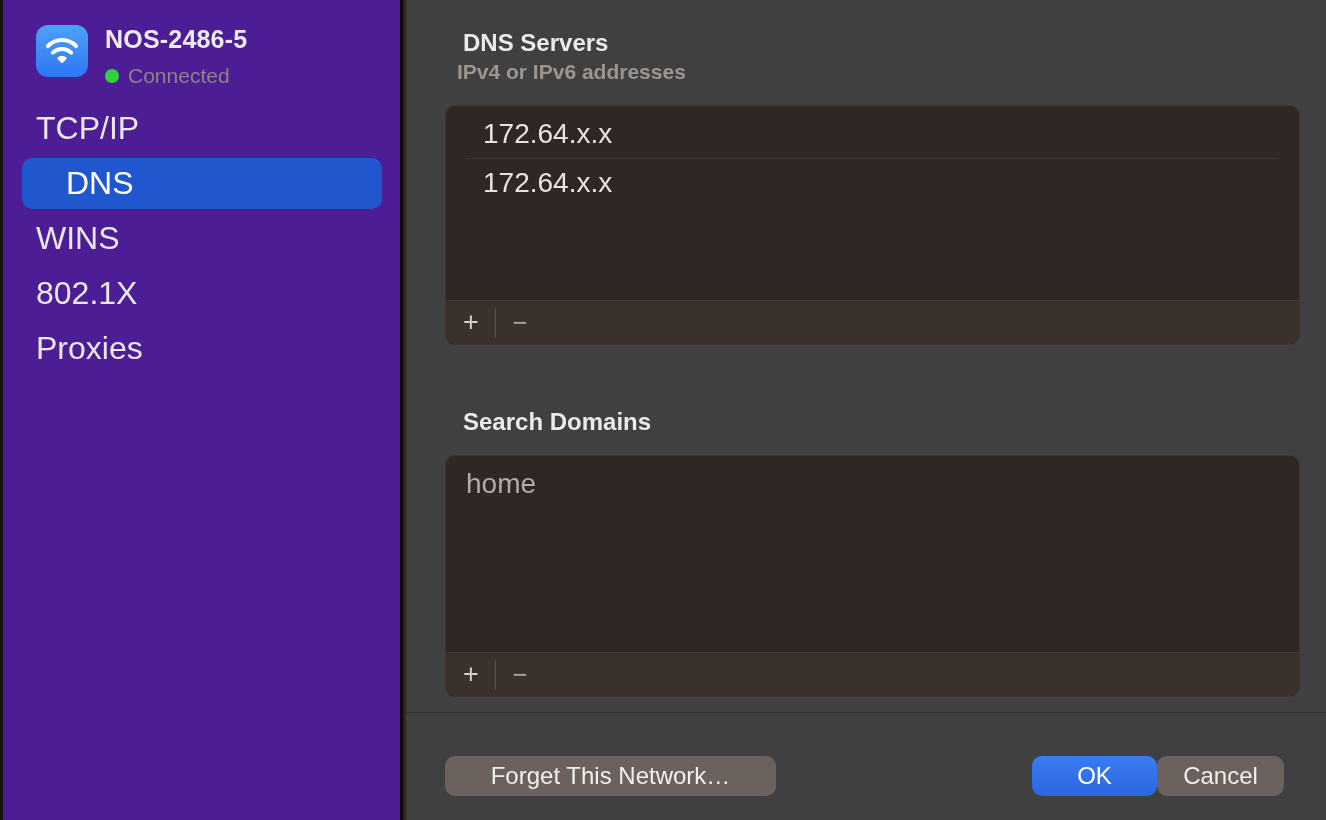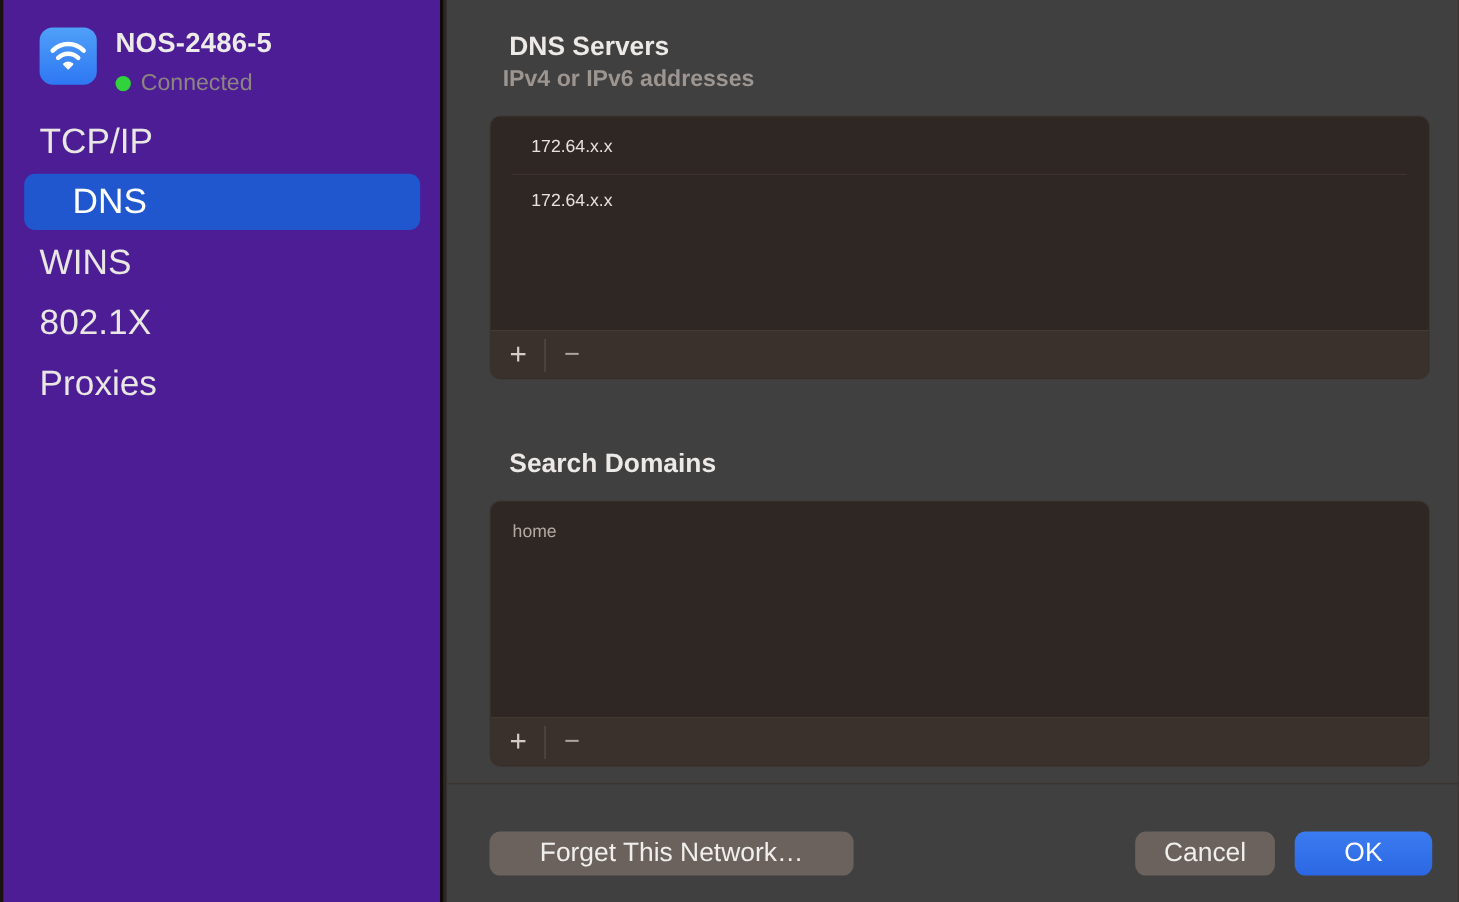--- a/index.html
+++ b/index.html
@@ -56,21 +56,21 @@
     border:1px solid #3F3631; border-radius:10px;
     background:#2F2723; overflow:hidden;
     display:flex; flex-direction:column;
   }
   #dns-box    { top:105px; height:240px; }
   #search-box { top:455px; height:242px; }
 
   .rows { flex:1 1 auto; padding-top:4px; }
   .row {
     height:48px; display:flex; align-items:center;
-    font-size:16px; color:#E6E2DF;text-align:center;
+    font-size:28px; color:#E6E2DF;text-align:center;
   }
   .row.indented { padding-left:37px; }
   .row.flush    { padding-left:20px; color:#B3AAA6; }
   .row-divider  { height:1px; background:#3F3630; margin:0 20px; }
 
   .list-toolbar {
     flex:0 0 44px; background:#3A312C; border-top:1px solid #453B34;
     display:flex; align-items:center; padding-left:8px;
   }
   .tool-btn {
@@ -171,16 +171,16 @@
       <span class="tool-sep"></span>
       <button class="tool-btn minus">−</button>
     </div>
   </div>
 
   <div class="footer-divider"></div>
 
   <div class="footer">
     <button class="btn btn-gray" id="forget-btn">Forget This Network…</button>
     <span class="footer-spacer"></span>
+    <button class="btn btn-blue" id="ok-btn">OK</button>
     <button class="btn btn-gray" id="cancel-btn">Cancel</button>
-    <button class="btn btn-blue" id="ok-btn">OK</button>
   </div>
 </div>
 
 </body></html>

